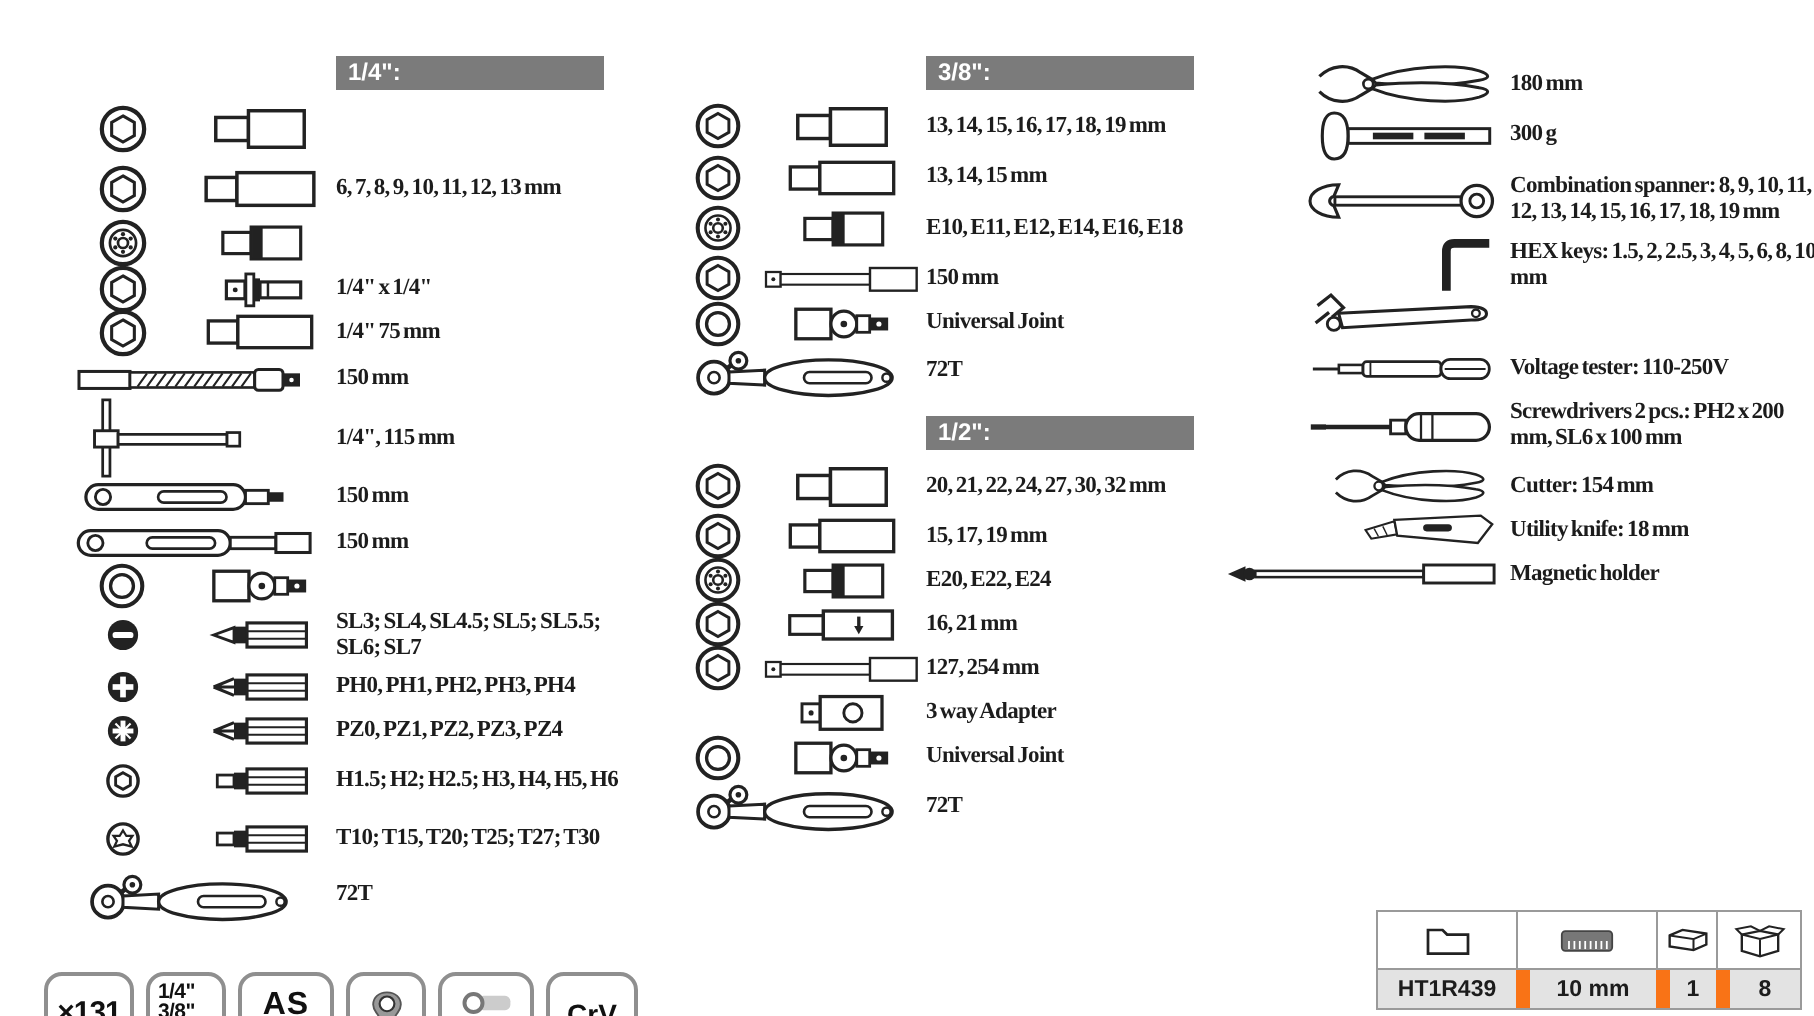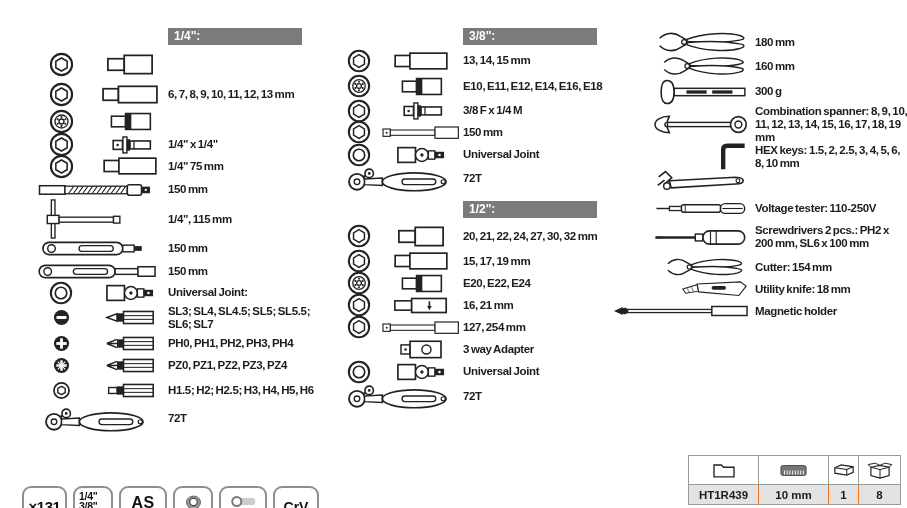--- a/index.html
+++ b/index.html
@@ -14,21 +14,21 @@
   #col-quarter .hdr{margin-left:138px;width:128px;}
   #col-mid .hdr{margin-left:123px;width:128px;}
   .row{display:flex;align-items:center;}
   .cA{width:62px;flex:none;display:flex;justify-content:center;align-items:center;}
   .cB{width:76px;flex:none;display:flex;justify-content:center;align-items:center;}
   .cAB{width:138px;flex:none;display:flex;justify-content:center;align-items:center;}
   .mA{width:38px;flex:none;display:flex;justify-content:center;align-items:center;}
   .mB{width:85px;flex:none;display:flex;justify-content:center;align-items:center;}
   .mAB{width:123px;flex:none;display:flex;justify-content:center;align-items:center;}
   .tI{width:143px;flex:none;display:flex;justify-content:flex-end;align-items:center;padding-right:6px;box-sizing:border-box;}
-  .lbl{font-weight:bold;font-size:11.5px;line-height:13px;letter-spacing:-0.35px;word-spacing:-1px;flex:1;}
+  .lbl{font-weight:bold;font-size:11.5px;line-height:13px;letter-spacing:-0.35px;word-spacing:-1px;flex:1;font-family:Liberation Serif, serif;}
   svg.ic{display:block;}
   .gap{height:10px;}
   
   .badges{position:absolute;left:22px;top:486px;display:flex;gap:6px;align-items:stretch;}
   .badge{border:2px solid #8f8f8f;border-radius:9px;background:#fff;height:37px;
          display:flex;flex-direction:column;align-items:center;justify-content:center;
          padding:0 4px;color:#111;}
   .b-count{min-width:33px;font-size:15px;font-weight:bold;letter-spacing:-0.5px;}
   .b-drives{min-width:28px;font-size:10.5px;line-height:10.5px;font-weight:bold;align-items:flex-start;letter-spacing:-0.3px;}
   .b-as{min-width:36px;}
@@ -36,21 +36,21 @@
   .b-as .as-sub{font-size:6.5px;font-weight:bold;letter-spacing:0.3px;}
   .b-72t{min-width:28px;font-size:10.5px;font-weight:bold;line-height:10px;justify-content:flex-end;}
   .b-crmo{min-width:36px;font-size:12.5px;font-weight:bold;line-height:11px;}
   .b-crv{min-width:34px;font-size:14px;font-weight:bold;}
   
   .spec-table{position:absolute;left:688px;top:455px;border:1px solid #9a9a9a;background:#fff;
               display:grid;grid-template-columns:69px 70px 30px 42px;}
   .st-h{height:28px;display:flex;align-items:center;justify-content:center;
         border-left:1px solid #9a9a9a;border-bottom:1px solid #9a9a9a;}
   .st-d{height:19px;background:#e3e3e3;display:flex;align-items:center;justify-content:center;
-        font-size:11.5px;font-weight:bold;border-left:1px solid #f97316;}
+        font-size:11.5px;font-weight:bold;border-left:7px solid #f97316;}
   .st-first{border-left:none;}
 </style>
 </head>
 <body>
 
 <svg width="0" height="0" style="position:absolute" aria-hidden="true">
 <defs>
 <symbol id="s-hexring" viewBox="0 0 26 26">
   <circle cx="13" cy="13" r="11" fill="#fff" stroke="#222" stroke-width="2.2"></circle>
   <path d="M13 6.2 L18.9 9.6 V16.4 L13 19.8 L7.1 16.4 V9.6 Z" fill="none" stroke="#222" stroke-width="1.6"></path>
@@ -401,21 +401,20 @@
       <span class="cA">
           <svg class="ic" width="24" height="24">
             <use href="#s-plainring"></use>
           </svg>
         </span>
       <span class="cB">
           <svg class="ic" width="52" height="24">
             <use href="#s-ujoint"></use>
           </svg>
         </span>
-      <span class="lbl">Universal Joint:</span>
     </div>
     <div class="row" style="height:29px">
       <span class="cA">
           <svg class="ic" width="17" height="17">
             <use href="#s-bfslot"></use>
           </svg>
         </span>
       <span class="cB">
           <svg class="ic" width="52" height="17">
             <use href="#s-bitwedge"></use>
@@ -454,33 +453,59 @@
           <svg class="ic" width="17" height="17">
             <use href="#s-bfhex"></use>
           </svg>
         </span>
       <span class="cB">
           <svg class="ic" width="52" height="17">
             <use href="#s-bithex6"></use>
           </svg>
         </span>
       <span class="lbl">H1.5; H2; H2.5; H3, H4, H5, H6</span>
+    </div>
+    <div class="row" style="height:29px">
+      <span class="cA">
+          <svg class="ic" width="17" height="17">
+            <use href="#s-bftorx"></use>
+          </svg>
+        </span>
+      <span class="cB">
+          <svg class="ic" width="52" height="17">
+            <use href="#s-bithex6"></use>
+          </svg>
+        </span>
+      <span class="lbl">T10; T15, T20; T25; T27; T30</span>
     </div>
     <div class="row" style="height:27px">
       <span class="cAB">
           <svg class="ic" width="114" height="30">
             <use href="#s-ratchet"></use>
           </svg>
         </span>
       <span class="lbl">72T</span>
     </div>
   </div>
 
   <div class="col" id="col-mid">
     <div class="hdr">3/8":</div>
+    <div class="row" style="height:28px">
+      <span class="mA">
+          <svg class="ic" width="24" height="24">
+            <use href="#s-hexring"></use>
+          </svg>
+        </span>
+      <span class="mB">
+          <svg class="ic" width="58" height="25">
+            <use href="#s-socketshort"></use>
+          </svg>
+        </span>
+      <span class="lbl">13, 14, 15, 16, 17, 18, 19 mm</span>
+    </div>
     <div class="row" style="height:23px">
       <span class="mA">
           <svg class="ic" width="24" height="24">
             <use href="#s-hexring"></use>
           </svg>
         </span>
       <span class="mB">
           <svg class="ic" width="58" height="24">
             <use href="#s-socketlong"></use>
           </svg>
@@ -492,33 +517,20 @@
           <svg class="ic" width="24" height="24">
             <use href="#s-torxring"></use>
           </svg>
         </span>
       <span class="mB">
           <svg class="ic" width="54" height="23">
             <use href="#s-sockete"></use>
           </svg>
         </span>
       <span class="lbl">E10, E11, E12, E14, E16, E18</span>
-    </div>
-    <div class="row" style="height:21px">
-      <span class="mA">
-          <svg class="ic" width="24" height="24">
-            <use href="#s-hexring"></use>
-          </svg>
-        </span>
-      <span class="mB">
-          <svg class="ic" width="54" height="23">
-            <use href="#s-adapter"></use>
-          </svg>
-        </span>
-      <span class="lbl">3/8 F x 1/4 M</span>
     </div>
     <div class="row" style="height:22px">
       <span class="mA">
           <svg class="ic" width="24" height="24">
             <use href="#s-hexring"></use>
           </svg>
         </span>
       <span class="mB">
           <svg class="ic" width="82" height="16">
             <use href="#s-extbar"></use>
@@ -647,28 +659,20 @@
   </div>
 
   <div class="col" id="col-tools">
     <div class="row" style="height:24px">
       <span class="tI">
           <svg class="ic" width="94" height="32">
             <use href="#s-pliers"></use>
           </svg>
         </span>
       <span class="lbl">180 mm</span>
-    </div>
-    <div class="row" style="height:24px">
-      <span class="tI">
-          <svg class="ic" width="90" height="30">
-            <use href="#s-pliers"></use>
-          </svg>
-        </span>
-      <span class="lbl">160 mm</span>
     </div>
     <div class="row" style="height:27px">
       <span class="tI">
           <svg class="ic" width="92" height="28">
             <use href="#s-hammer"></use>
           </svg>
         </span>
       <span class="lbl">300 g</span>
     </div>
     <div class="row" style="height:38px">

